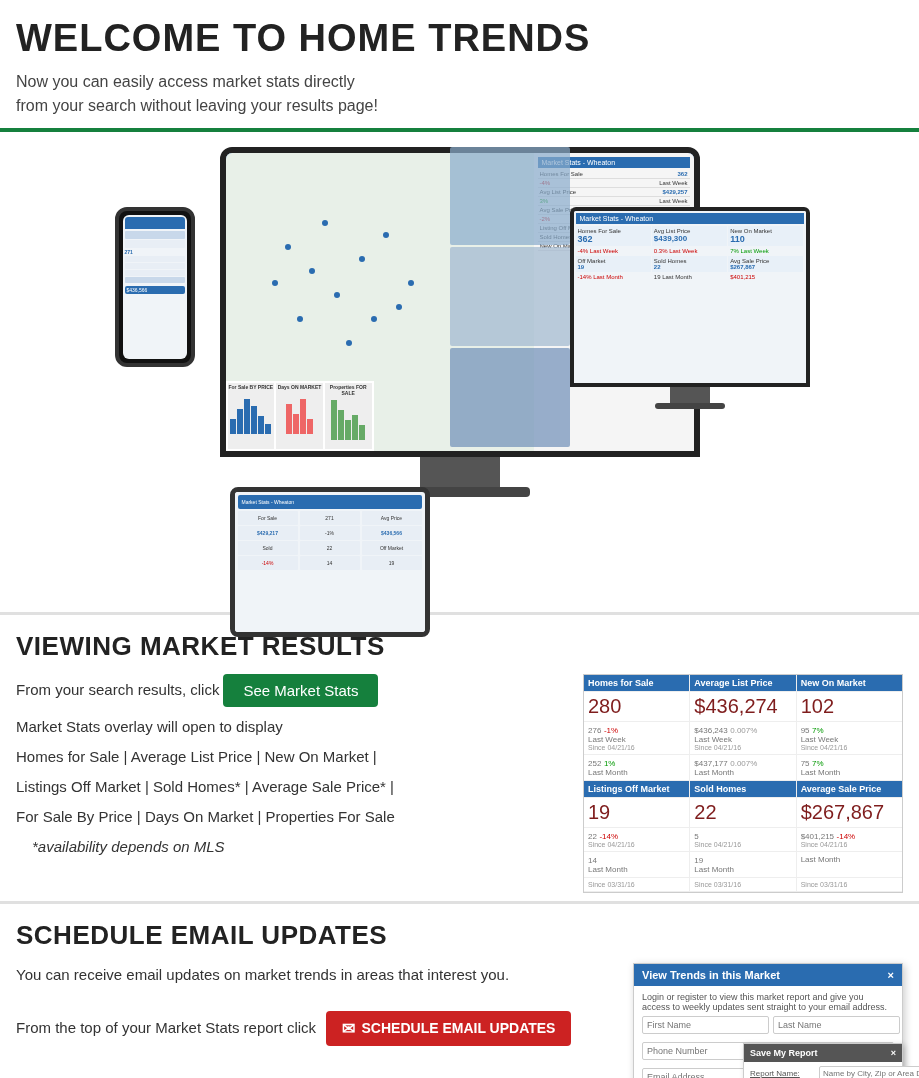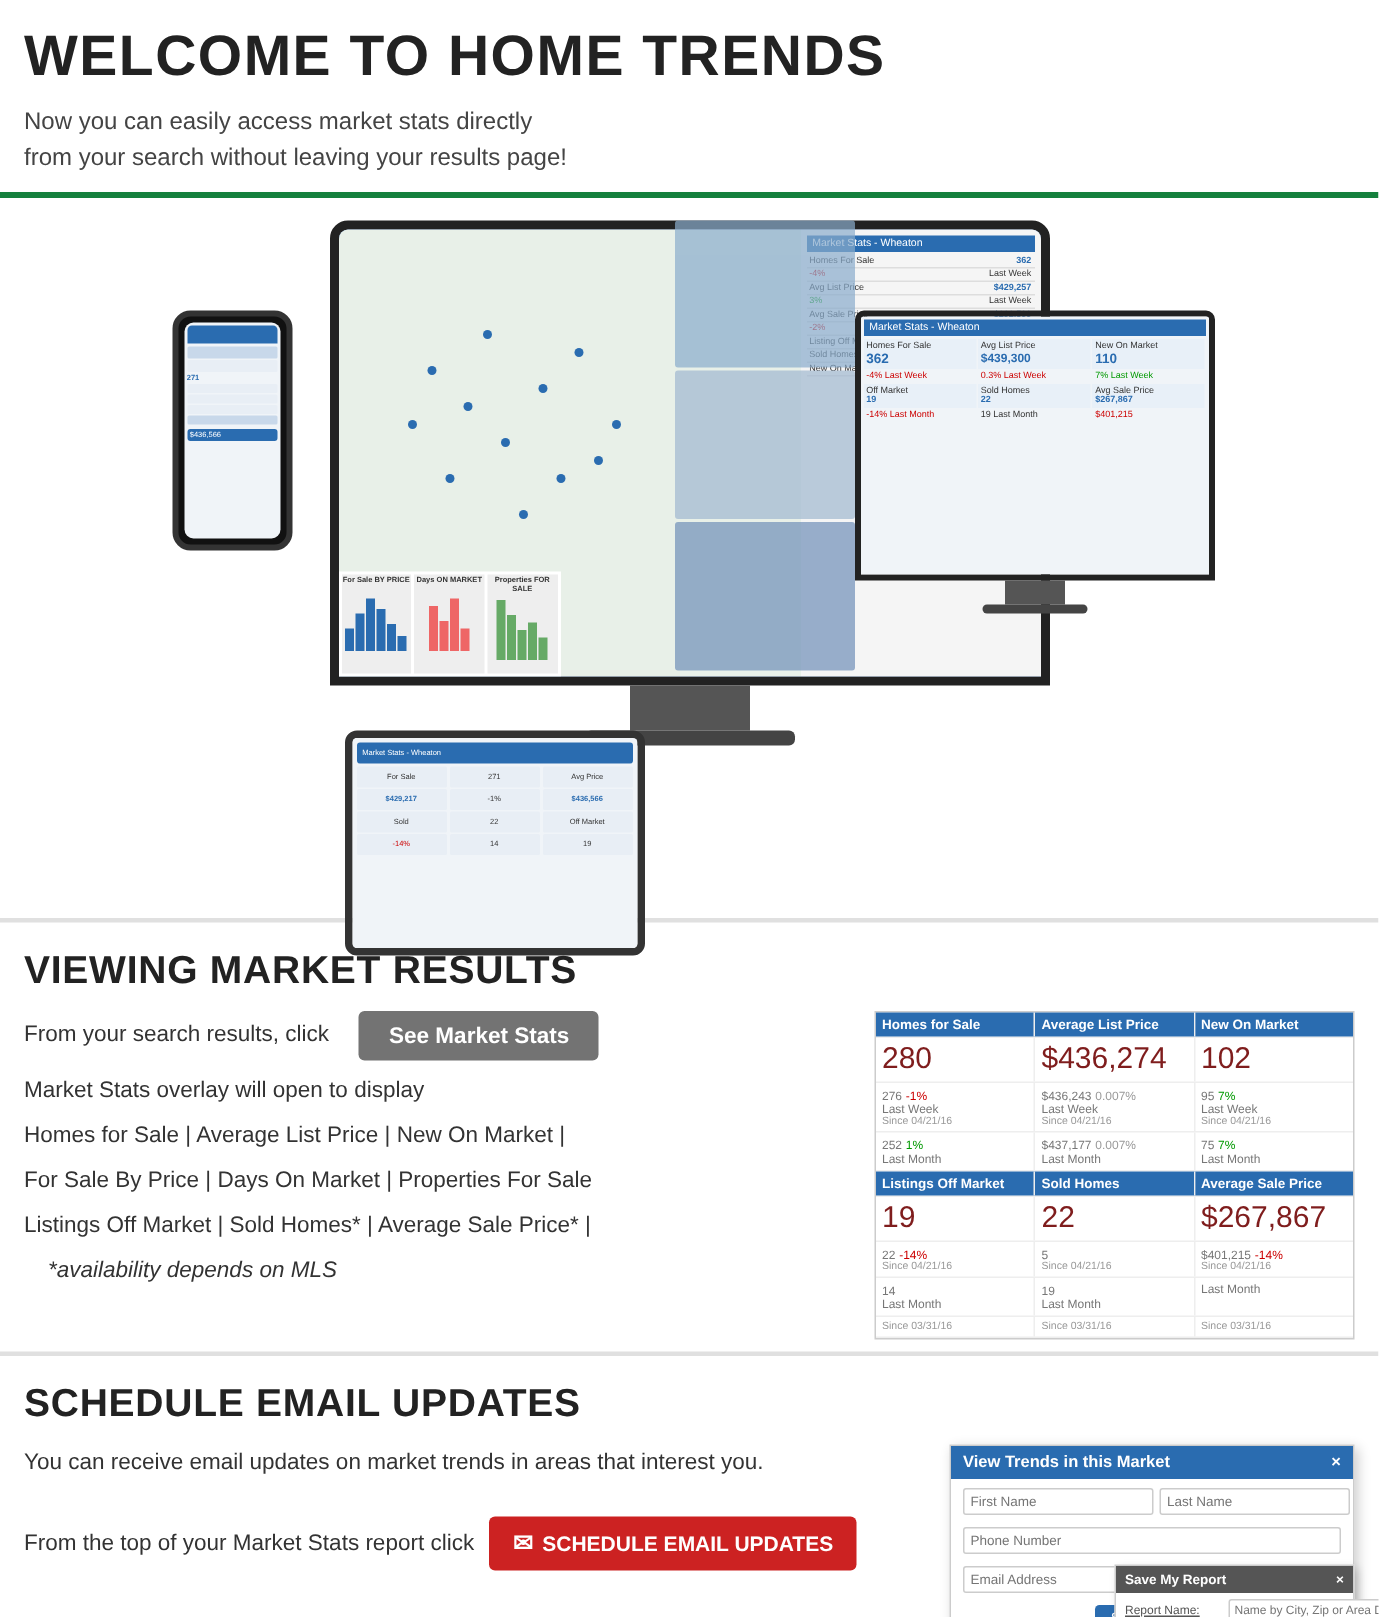--- a/index.html
+++ b/index.html
@@ -349,29 +349,29 @@
       font-size: 13px;
       color: #666;
       font-style: italic;
       margin-top: 4px;
       margin-left: 16px;
     }
 
     
     .btn-market-stats {
       display: inline-block;
-      background: #737373;
+      background: #15803d;
       color: #fff;
       font-size: 15px;
-      font-weight: bold;
+      font-weight: normal;
       padding: 8px 20px;
       border-radius: 4px;
       cursor: pointer;
       text-decoration: none;
-      margin-left: 16px;
+      margin-left: 0;
       vertical-align: middle;
     }
 
     
     .market-stats-preview {
       width: 320px;
       border: 1px solid #ccc;
       font-size: 9px;
       background: #fff;
     }
@@ -755,22 +755,22 @@
 <div class="section">
   <h2 class="section-title">VIEWING MARKET RESULTS</h2>
   <div class="section-content">
     <div class="section-text">
       <div class="combined-row">
         <p>From your search results, click</p>
         <span class="btn-market-stats">See Market Stats</span>
       </div>
       <p>Market Stats overlay will open to display</p>
       <p>Homes for Sale | Average List Price | New On Market |</p>
+      <p>Listings Off Market | Sold Homes* | Average Sale Price* |</p>
       <p>For Sale By Price | Days On Market | Properties For Sale</p>
-      <p>Listings Off Market | Sold Homes* | Average Sale Price* |</p>
       <p class="note">*availability depends on MLS</p>
     </div>
     <div class="section-image">
 
       <div class="market-stats-preview">
 
         <div class="msp-row">
           <div class="msp-cell msp-col-header">Homes for Sale</div>
           <div class="msp-cell msp-col-header">Average List Price</div>
           <div class="msp-cell msp-col-header">New On Market</div>
@@ -905,20 +905,21 @@
       
     </div>
     <div class="section-image" style="position:relative;">
 
       <div class="email-dialog">
         <div class="dialog-header">
           <span>View Trends in this Market</span>
           <span class="dialog-close">×</span>
         </div>
         <div class="dialog-body">
+          <div style="font-size:9px;color:#555;margin-bottom:4px;">Login or register to view this market report and give you access to weekly updates sent straight to your email address.</div>
           <div class="dialog-input-row">
             <input class="dialog-input" type="text" placeholder="First Name" style="">
             <input class="dialog-input" type="text" placeholder="Last Name" style="">
           </div>
           <div class="dialog-input-row">
             <input class="dialog-input" type="text" style="flex: 1 1 0%;" placeholder="Phone Number">
           </div>
           <div class="dialog-input-row">
             <input class="dialog-input" type="text" style="flex: 1 1 0%;" placeholder="Email Address">
           </div>

